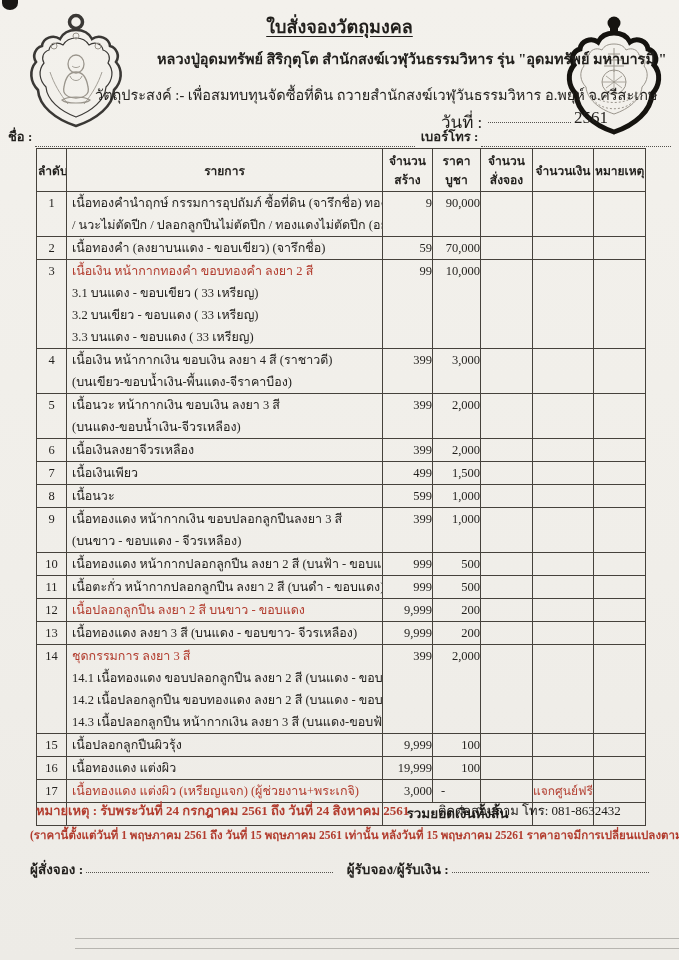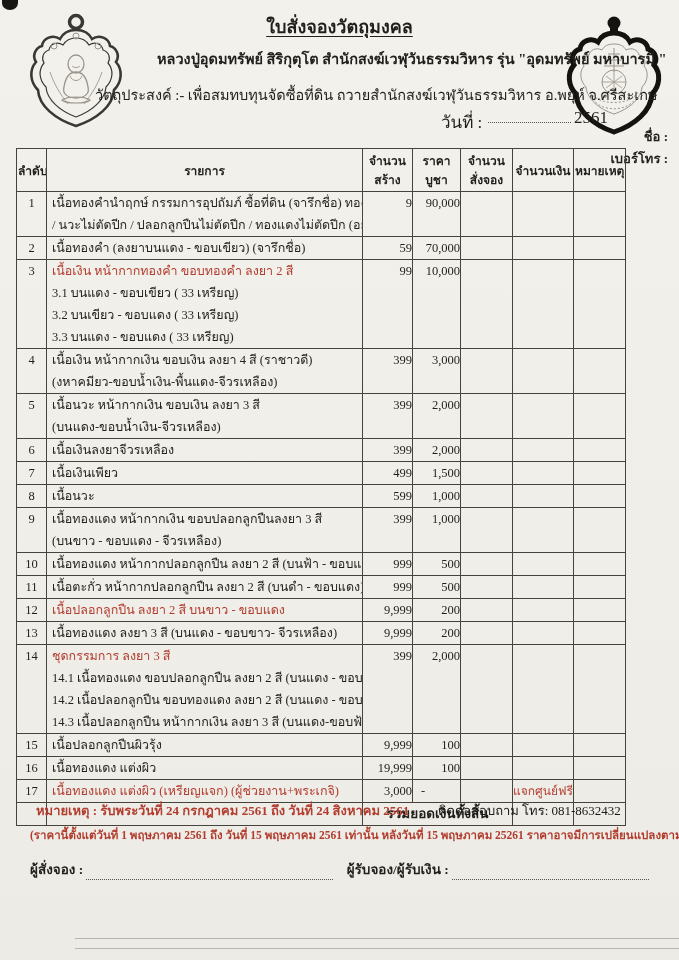--- a/index.html
+++ b/index.html
@@ -9,51 +9,51 @@
     font-family:"Liberation Serif","DejaVu Serif",serif;
     color:#211f1c;
   }
   .paper{position:absolute;inset:0;background:linear-gradient(180deg,#f3f1ec 0%,#f0eee9 60%,#edebe6 100%);}
   .corner-mark{position:absolute;left:2px;top:-4px;width:16px;height:14px;background:#191714;border-radius:0 0 60% 60%;}
   
   .title{position:absolute;top:12px;left:0;right:0;text-align:center;font-size:18px;font-weight:bold;text-decoration:underline;text-underline-offset:3px;}
   .hline1{position:absolute;top:47px;left:110px;right:110px;text-align:center;font-size:14.5px;font-weight:bold;white-space:nowrap;margin-left:47px;}
   .hline2{position:absolute;top:83px;left:95px;right:95px;text-align:center;font-size:14.5px;font-weight:normal;white-space:nowrap;}
   .date-line{position:absolute;top:108px;right:68px;width:170px;display:flex;font-size:17px;font-weight:normal;}
-  .name-line{position:absolute;top:126px;left:8px;right:8px;display:flex;align-items:flex-end;font-size:13px;font-weight:bold;flex-direction:column;}
+  .name-line{position:absolute;top:126px;left:8px;right:8px;display:flex;align-items:flex-end;font-size:13px;font-weight:bold;}
   .dots{border-bottom:1.5px dotted #55534e;height:14px;display:inline-block;}
   .dots.grow1{flex:1;}
   .dots.grow2{flex:2;}
   .dots.d-date{flex:1;margin:0 3px;}
   .lbl{white-space:nowrap;padding-right:3px;}
   
   .amulet{position:absolute;}
   .amulet-left{left:26px;top:12px;}
   .amulet-right{left:566px;top:14px;}
   
   table.order{
-    position:absolute;left:16px;top:148px;border-collapse:collapse;table-layout:fixed;
+    position:absolute;left:36px;top:148px;border-collapse:collapse;table-layout:fixed;
     width:609px;font-size:12.5px;
   }
   table.order th,table.order td{border:1px solid #46423c;vertical-align:top;padding:0;overflow:hidden;}
   table.order th{font-weight:bold;font-size:12px;height:28px;vertical-align:middle;padding:2px 1px;}
   td .cell-line{line-height:22px;height:22px;white-space:nowrap;padding:0 5px;}
   td.c-no{text-align:center;line-height:22px;}
   td.c-qty{text-align:right;line-height:22px;padding:0 9px 0 2px;}
   td.c-price{text-align:right;line-height:22px;padding:0 7px 0 2px;}
   td.c-price.dash{text-align:left;padding:0 2px 0 8px;}
   td.c-amount{text-align:center;line-height:22px;font-size:12px;margin-top:32px;}
   .red{color:#b23c2e;}
   tr.total-row td{height:22px;}
   td.c-total{text-align:center;font-weight:bold;line-height:22px;font-size:13.5px;}
   
   .foot-note{position:absolute;top:800px;left:36px;font-size:13px;font-weight:bold;}
   .foot-contact{position:absolute;top:800px;left:438px;font-size:13px;font-weight:normal;color:#1a1816;}
   .foot-price-note{position:absolute;top:826px;left:30px;right:14px;font-size:11.5px;font-weight:bold;white-space:nowrap;}
-  .sign-line{position:absolute;top:858px;left:30px;right:30px;display:flex;align-items:flex-end;font-size:13.5px;font-weight:bold;}
+  .sign-line{position:absolute;top:858px;left:30px;right:30px;display:flex;align-items:flex-start;font-size:13.5px;font-weight:bold;}
   .sign-gap{width:14px;}
   .bottom-rule{position:absolute;left:75px;right:0;height:1px;background:#b7b5b0;}
   .bottom-rule.r1{top:938px;}
   .bottom-rule.r2{top:948px;}
   .sketch{stroke:#3a3835;fill:none;}
   .sketch-light{stroke:#9a958c;fill:none;}
 </style>
 </head>
 <body>
 
@@ -163,21 +163,21 @@
           <td class="c-qty">99</td>
           <td class="c-price">10,000</td>
           <td></td>
           <td class="c-amount"></td>
           <td></td>
         </tr>
         <tr>
           <td class="c-no">4</td>
           <td>
             <div class="cell-line">เนื้อเงิน หน้ากากเงิน ขอบเงิน ลงยา 4 สี (ราชาวดี)</div>
-            <div class="cell-line">(งหาคมียว-ขอบน้ำเงิน-พื้นแดง-จีวรเหลือง)</div>
+            <div class="cell-line">(บนเขียว-ขอบน้ำเงิน-พื้นแดง-จีราคาบือง)</div>
           </td>
           <td class="c-qty">399</td>
           <td class="c-price">3,000</td>
           <td></td>
           <td class="c-amount"></td>
           <td></td>
         </tr>
         <tr>
           <td class="c-no">5</td>
           <td>

